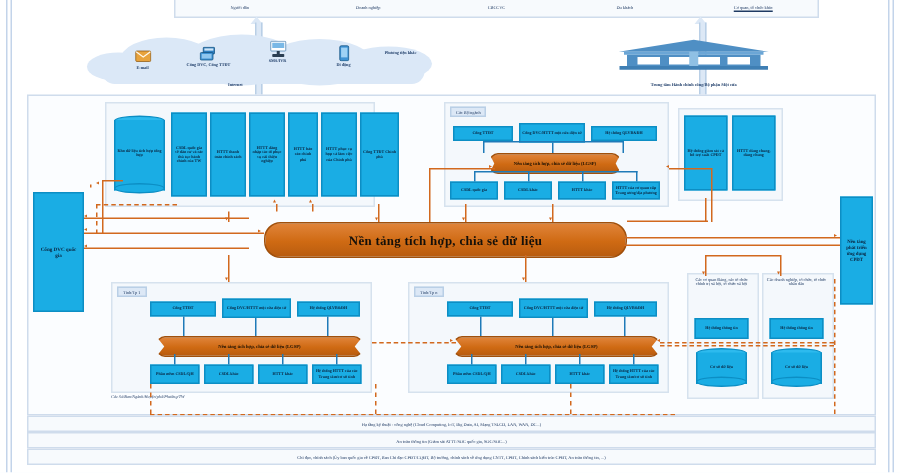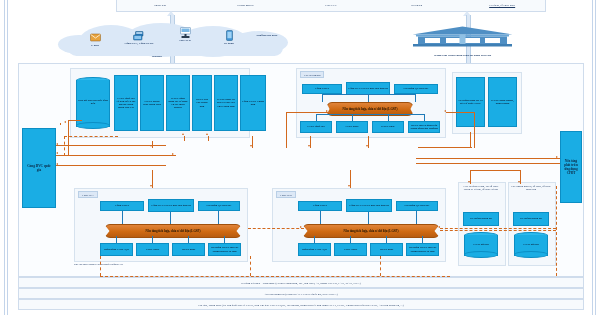--- a/index.html
+++ b/index.html
@@ -272,20 +272,23 @@
   </div>
   <div class="bx" style="left:300px;top:121px;width:32px;height:12px;">CSDL quốc gia</div>
   <div class="bx" style="left:336px;top:121px;width:32px;height:12px;">CSDL khác</div>
   <div class="bx" style="left:372px;top:121px;width:32px;height:12px;">HTTT khác</div>
   <div class="bx" style="left:408px;top:121px;width:32px;height:12px;">HTTT của cơ quan cấp Trung ương/địa phương</div>
 
   <div class="group" style="left:452px;top:72px;width:68px;height:60px;"></div>
   <div class="bx" style="left:456px;top:77px;width:29px;height:50px;">Hệ thống giám sát và hỗ trợ xuất CPĐT</div>
   <div class="bx" style="left:488px;top:77px;width:29px;height:50px;">HTTT dùng chung, dùng chung</div>
 
+  <div class="plat big">
+    <span>Nền tảng tích hợp, chia sẻ dữ liệu</span>
+  </div>
 
   <div class="group" style="left:74px;top:188px;width:172px;height:72px;">
     <div class="grouptag">Tỉnh/Tp 1</div>
   </div>
   <div class="bx" style="left:100px;top:201px;width:44px;height:10px;">Cổng TTĐT</div>
   <div class="bx" style="left:148px;top:199px;width:46px;height:13px;">Cổng DVC/HTTT một cửa điện tử</div>
   <div class="bx" style="left:198px;top:201px;width:42px;height:10px;">Hệ thống QLVB&amp;ĐH</div>
   <div class="plat small" style="left:104px;top:224px;width:136px;">
     <span>Nền tảng tích hợp, chia sẻ dữ liệu (LGSP)</span>
   </div>

